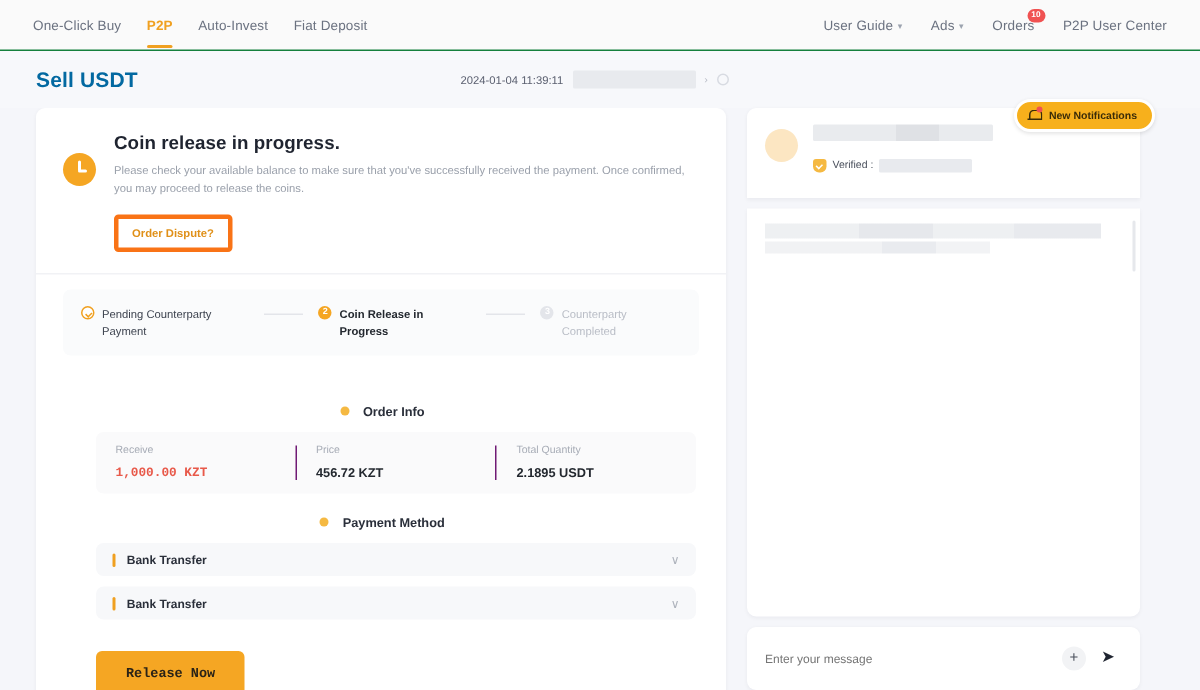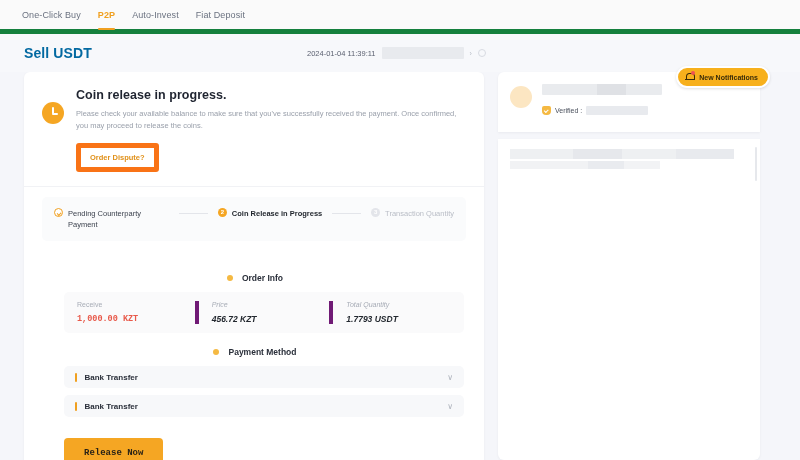--- a/index.html
+++ b/index.html
@@ -12,21 +12,21 @@
 
   
   .topnav {
     height: 34px;
     background: #fafafa;
     display: flex;
     align-items: center;
     padding: 0 22px;
     font-size: 9px;
     color: #6b7280;
-    border-bottom: 5px solid #15803d;
+    border-bottom: 1px solid #15803d;
   }
   .nav-left { display: flex; align-items: center; gap: 17px; height: 34px; }
   .nav-right { margin-left: auto; display: flex; align-items: center; gap: 19px; height: 34px; }
   .nav-item {
     position: relative;
     height: 34px;
     display: flex;
     align-items: center;
     cursor: pointer;
     white-space: nowrap;
@@ -146,21 +146,21 @@
   }
   .status-desc {
     font-size: 7.5px;
     color: #9aa0ab;
     line-height: 1.65;
     max-width: 392px;
   }
   .dispute-btn {
     margin-top: 10px;
     display: inline-block;
-    border: 5px solid #f97316;
+    border: 3px solid #f97316;
     background: #fff;
     color: #e09018;
     font-size: 7.5px;
     font-weight: bold;
     padding: 5px 9px;
     border-radius: 3px;
     cursor: pointer;
     font-family: inherit;
   }
 
@@ -221,21 +221,21 @@
 
   .info-box {
     background: #fafafb;
     border-radius: 5px;
     display: flex;
     padding: 9px 0;
     margin-left: 22px;
     margin-right: 2px;
   }
   .info-cell { flex: 1; padding: 0 13px; }
-  .info-cell + .info-cell { border-left: 4px solid #701a75; font-style: italic; }
+  .info-cell + .info-cell { border-left: 1px solid #701a75; }
   .info-k {
     font-size: 7px;
     color: #a7acb6;
     margin-bottom: 6px;
     display: flex;
     align-items: center;
     gap: 3px;
   }
   .info-v { font-size: 8.5px; font-weight: bold; color: #23282f; }
   .info-v.red { color: #e8594a; font-family: Liberation Mono, monospace; }
@@ -447,20 +447,37 @@
       <span>P2P</span>
     </div>
     <div class="nav-item">
       <span>Auto-Invest</span>
     </div>
     <div class="nav-item">
       <span>Fiat Deposit</span>
     </div>
   </div>
 
+  <div class="nav-right">
+    <div class="nav-item">
+      <span>User Guide</span>
+      <span class="caret">▾</span>
+    </div>
+    <div class="nav-item">
+      <span>Ads</span>
+      <span class="caret">▾</span>
+    </div>
+    <div class="nav-item">
+      <span>Orders</span>
+      <span class="nav-badge">10</span>
+    </div>
+    <div class="nav-item">
+      <span>P2P User Center</span>
+    </div>
+  </div>
 </div>
 
 <div class="titlebar">
   <div class="page-title">Sell USDT</div>
   <div class="title-meta">
     <span>2024-01-04 11:39:11</span>
     <span class="redact meta-redact"></span>
     <span class="meta-chev">›</span>
     <span class="meta-circle"></span>
   </div>
@@ -489,42 +506,42 @@
             <span class="step-label">Pending Counterparty Payment</span>
           </div>
           <div class="step-line"></div>
           <div class="step">
             <span class="step-mark m-active">2</span>
             <span class="step-label bold">Coin Release in Progress</span>
           </div>
           <div class="step-line"></div>
           <div class="step">
             <span class="step-mark m-todo">3</span>
-            <span class="step-label muted">Transaction Quantity</span>
+            <span class="step-label muted">Counterparty Completed</span>
           </div>
         </div>
       </div>
 
       <div class="section">
         <div class="section-title">
           <span class="sec-dot"></span>
           <span class="sec-label">Order Info</span>
         </div>
         <div class="info-box">
           <div class="info-cell">
             <div class="info-k">Receive</div>
             <div class="info-v red">1,000.00 KZT</div>
           </div>
           <div class="info-cell">
             <div class="info-k">Price</div>
             <div class="info-v">456.72 KZT</div>
           </div>
           <div class="info-cell">
             <div class="info-k">Total Quantity</div>
-            <div class="info-v">1.7793 USDT</div>
+            <div class="info-v">2.1895 USDT</div>
           </div>
         </div>
       </div>
 
       <div class="section">
         <div class="section-title">
           <span class="sec-dot"></span>
           <span class="sec-label">Payment Method</span>
         </div>
         <div class="pm-row">
@@ -563,15 +580,20 @@
         <span>New Notifications</span>
       </button>
     </div>
 
     <div class="chat-body">
       <div class="msg-redact-1"></div>
       <div class="msg-redact-2"></div>
       <div class="chat-scroll"></div>
     </div>
 
+    <div class="chat-input">
+      <input class="chat-placeholder" placeholder="Enter your message" style="">
+      <span class="plus-btn">+</span>
+      <span class="send-btn">➤</span>
+    </div>
 
   </div>
 </div>
 
 </body></html>

